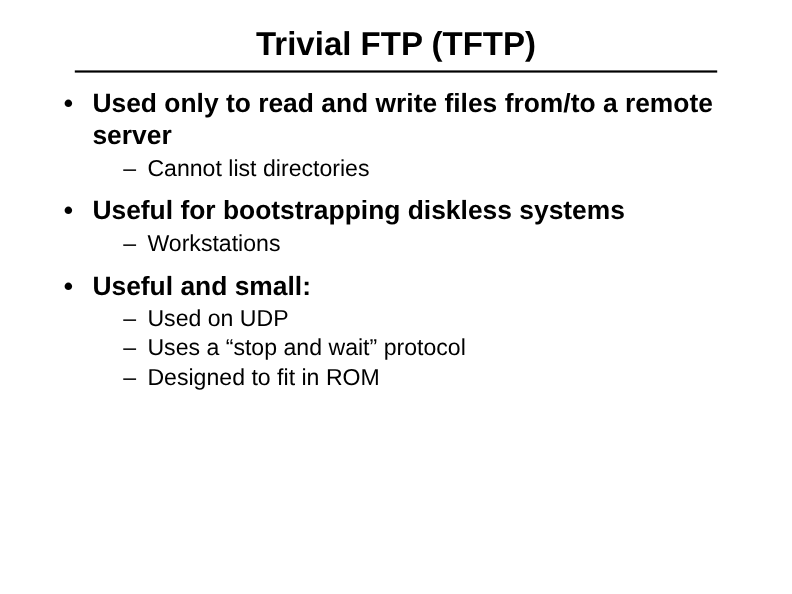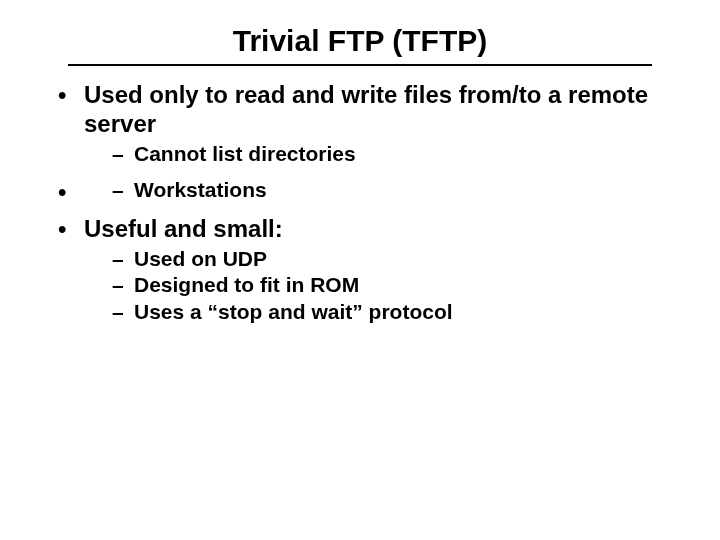--- a/index.html
+++ b/index.html
@@ -50,21 +50,21 @@
     position: absolute;
     left: 0;
     top: 0;
     font-size: 24px;
     line-height: 1.22;
   }
   ul.lvl2 {
     list-style: none;
     margin: 2px 0 10px 0;
     padding: 0 0 0 28px;
-    font-weight: bold;
+    font-weight: normal;
   }
   ul.lvl2 > li {
     position: relative;
     padding-left: 22px;
     font-size: 21px;
     line-height: 1.28;
   }
   ul.lvl2 > li::before {
     content: "–";
     position: absolute;
@@ -84,28 +84,29 @@
   <ul class="lvl1">
 
     <li>
       <span>Used only to read and write files from/to a remote server</span>
       <ul class="lvl2">
         <li>Cannot list directories</li>
       </ul>
     </li>
 
     <li>
+      <span>Useful for bootstrapping diskless systems</span>
       <ul class="lvl2">
         <li>Workstations</li>
       </ul>
     </li>
 
     <li>
       <span>Useful and small:</span>
       <ul class="lvl2">
         <li>Used on UDP</li>
+        <li>Uses a “stop and wait” protocol</li>
         <li>Designed to fit in ROM</li>
-        <li>Uses a “stop and wait” protocol</li>
       </ul>
     </li>
 
   </ul>
 </div>
 
 </body></html>

